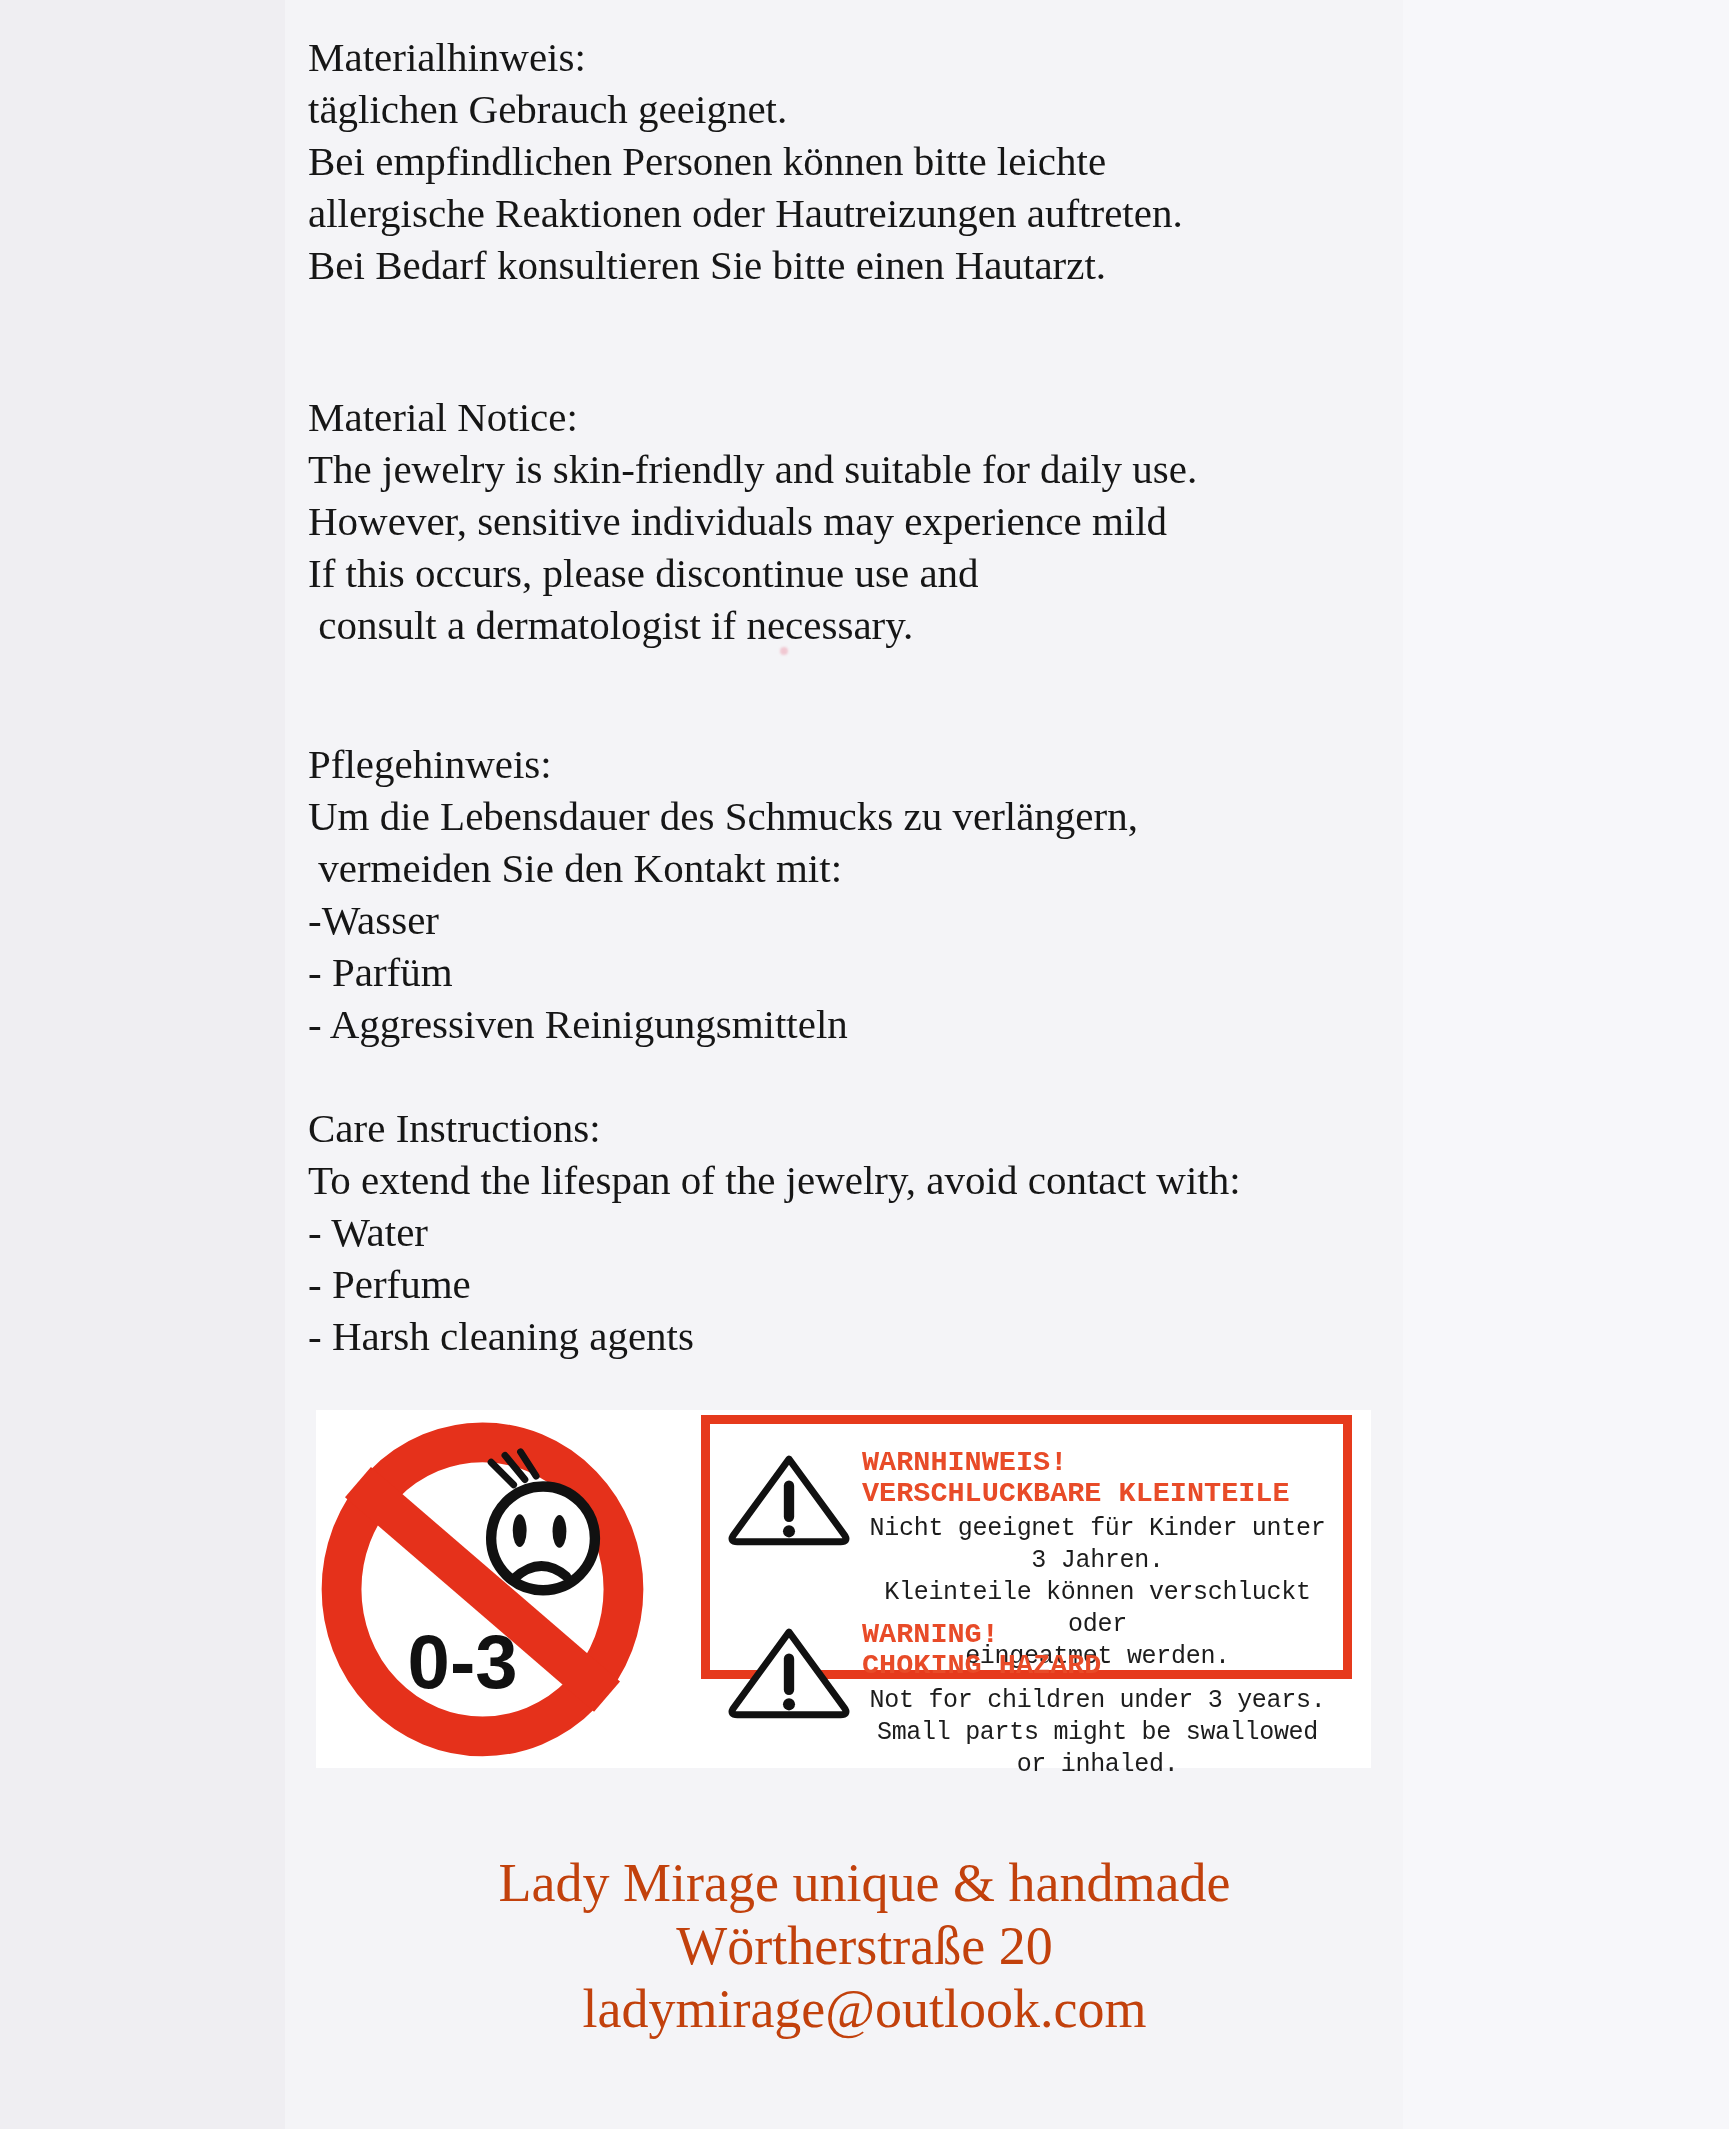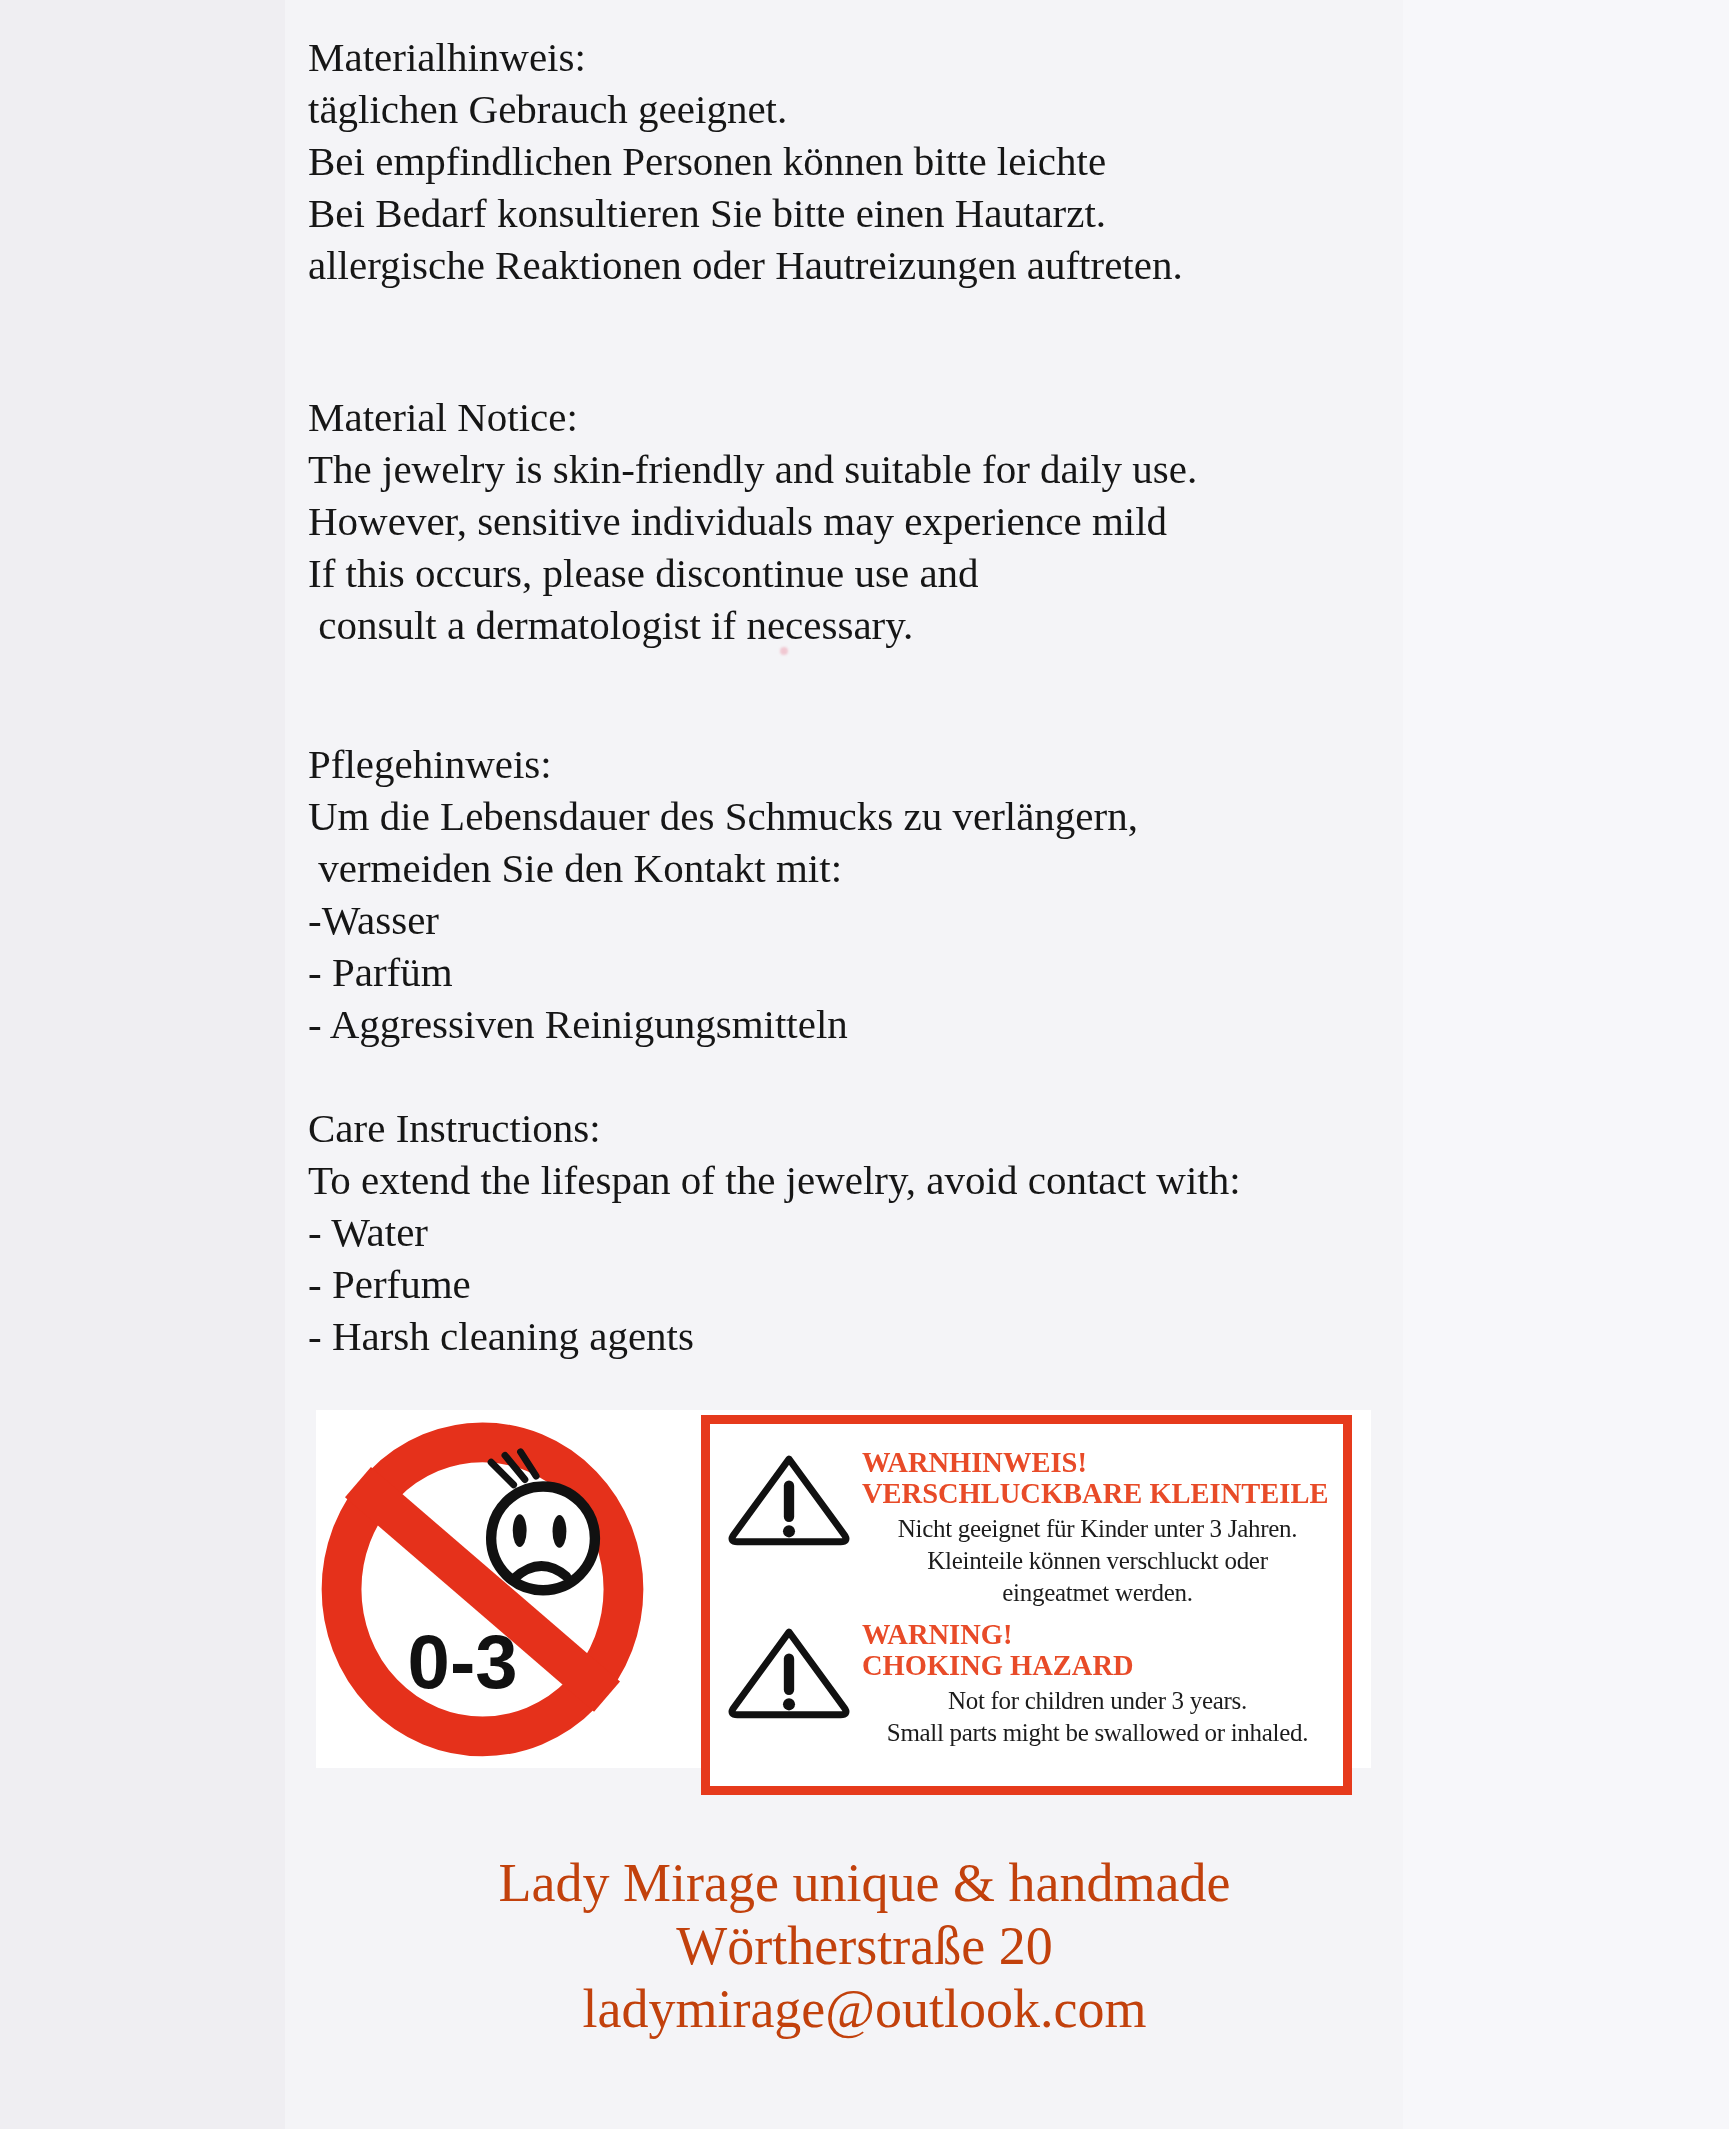--- a/index.html
+++ b/index.html
@@ -17,22 +17,22 @@
   #section-material-en{top:391px;}
   #section-care-de{top:738px;}
   #section-care-en{top:1102px;}
 
   #scan-speck{position:absolute;left:780px;top:647px;width:7.8px;height:7.8px;border-radius:50%;
     background:#efb9c6;opacity:.75;filter:blur(0.9px);}
 
   
   #warning-label{position:absolute;left:316px;top:1410px;width:1055px;height:358px;background:#ffffff;}
   #prohibition-svg{position:absolute;left:1.7px;top:8.6px;}
-  #warn-box{position:absolute;left:385px;top:5.2px;width:651px;height:380px;box-sizing:border-box;
-    border:9.5px solid #e63a1c;background:#ffffff;font-family:Liberation Serif, serif;}
+  #warn-box{position:absolute;left:385px;top:5.2px;width:651px;height:264px;box-sizing:border-box;
+    border:9.5px solid #e63a1c;background:#ffffff;font-family:Liberation Mono, monospace;}
   .tri{position:absolute;left:16.4px;width:126px;height:93px;}
   #tri-1{top:29px;}
   #tri-2{top:202px;}
   .warn-text{position:absolute;left:152px;width:471px;}
   #warn-text-de{top:22.5px;}
   #warn-text-en{top:195px;}
   .warn-title{font-size:28.5px;line-height:31px;font-weight:bold;color:#e84b28;letter-spacing:0px;}
   .warn-body{margin-top:4.3px;font-size:25px;line-height:32px;color:#1c1c1c;letter-spacing:-0.3px;text-align:center;}
 
   
@@ -44,22 +44,22 @@
 
 <div id="page">
   <div class="band band-left"></div>
   <div class="band band-center"></div>
   <div class="band band-right"></div>
 
   <div class="text-section" id="section-material-de">
     <div class="line">Materialhinweis:</div>
     <div class="line">täglichen Gebrauch geeignet.</div>
     <div class="line">Bei empfindlichen Personen können bitte leichte</div>
+    <div class="line">allergische Reaktionen oder Hautreizungen auftreten.</div>
     <div class="line">Bei Bedarf konsultieren Sie bitte einen Hautarzt.</div>
-    <div class="line">allergische Reaktionen oder Hautreizungen auftreten.</div>
   </div>
 
   <div class="text-section" id="section-material-en">
     <div class="line">Material Notice:</div>
     <div class="line">The jewelry is skin-friendly and suitable for daily use.</div>
     <div class="line">However, sensitive individuals may experience mild</div>
     <div class="line">If this occurs, please discontinue use and</div>
     <div class="line"> consult a dermatologist if necessary.</div>
   </div>
 

